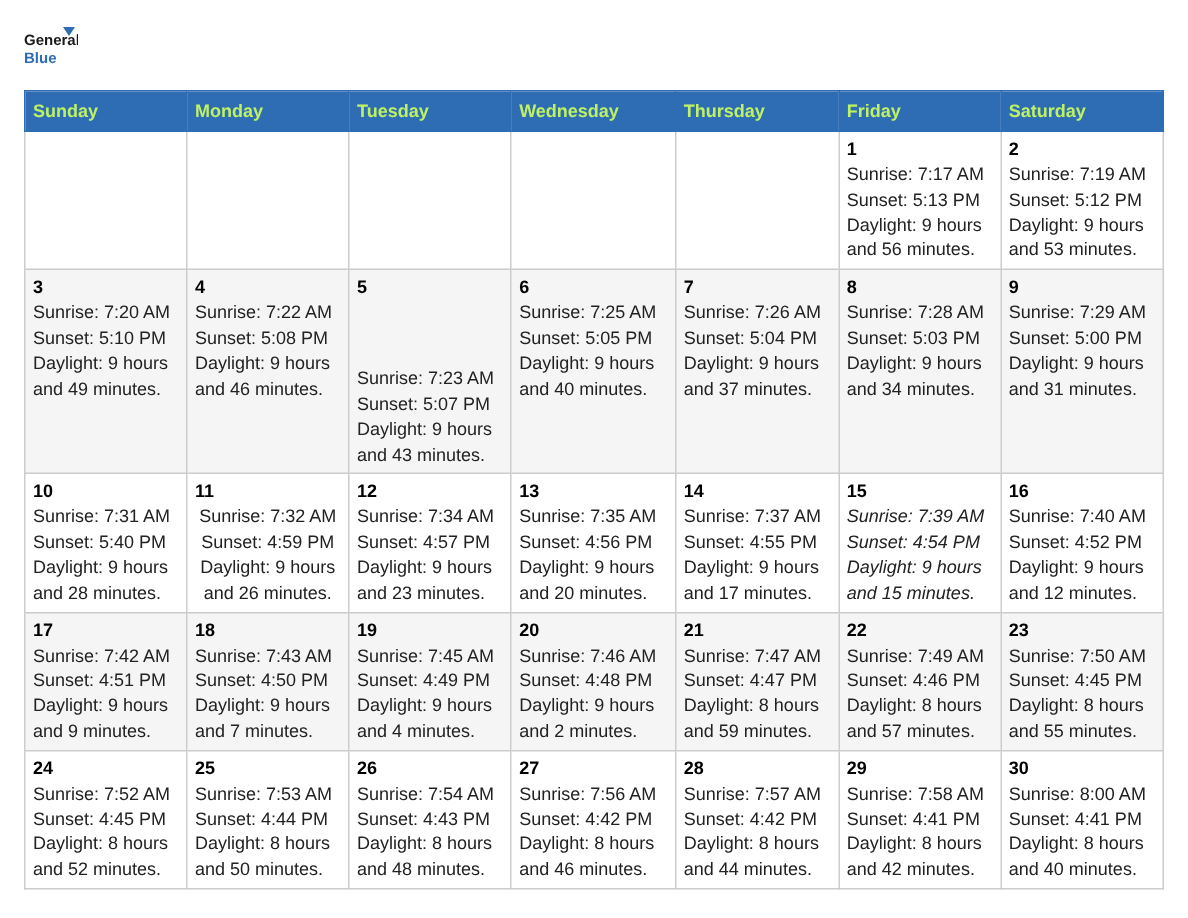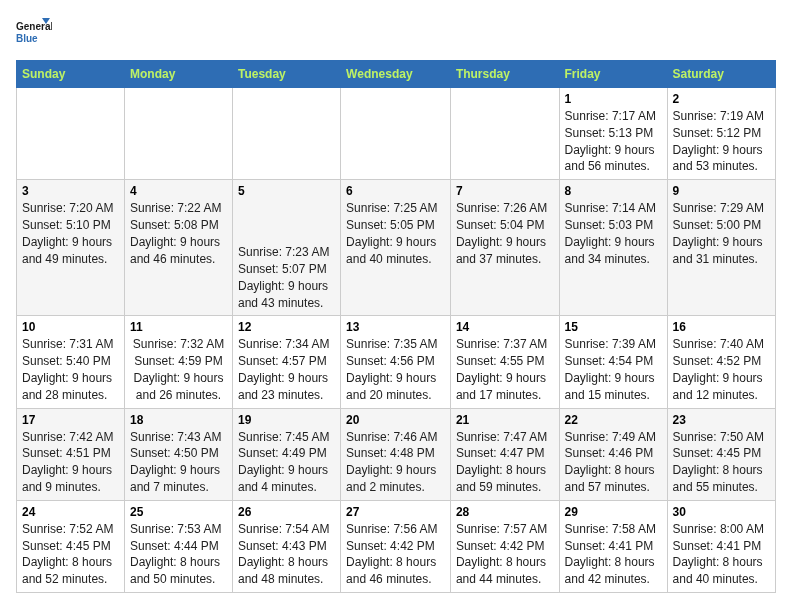--- a/index.html
+++ b/index.html
@@ -159,21 +159,21 @@
         </td>
         <td>
           <span class="day-number">7</span>
           <div class="day-info" style="white-space: pre-line;">Sunrise: 7:26 AM
 Sunset: 5:04 PM
 Daylight: 9 hours
 and 37 minutes.</div>
         </td>
         <td>
           <span class="day-number">8</span>
-          <div class="day-info" style="white-space: pre-line;">Sunrise: 7:14 AM
+          <div class="day-info" style="white-space: pre-line;">Sunrise: 7:28 AM
 Sunset: 5:03 PM
 Daylight: 9 hours
 and 34 minutes.</div>
         </td>
         <td>
           <span class="day-number">9</span>
           <div class="day-info" style="white-space: pre-line;">Sunrise: 7:29 AM
 Sunset: 5:00 PM
 Daylight: 9 hours
 and 31 minutes.</div>
@@ -210,21 +210,21 @@
         </td>
         <td>
           <span class="day-number">14</span>
           <div class="day-info" style="white-space: pre-line;">Sunrise: 7:37 AM
 Sunset: 4:55 PM
 Daylight: 9 hours
 and 17 minutes.</div>
         </td>
         <td>
           <span class="day-number">15</span>
-          <div class="day-info" style="white-space: pre-line;">Sunrise: 7:39 AM
+          <div class="day-info" style="white-space: pre-line; font-style: italic;">Sunrise: 7:39 AM
 Sunset: 4:54 PM
 Daylight: 9 hours
 and 15 minutes.</div>
         </td>
         <td>
           <span class="day-number">16</span>
           <div class="day-info" style="white-space: pre-line;">Sunrise: 7:40 AM
 Sunset: 4:52 PM
 Daylight: 9 hours
 and 12 minutes.</div>

